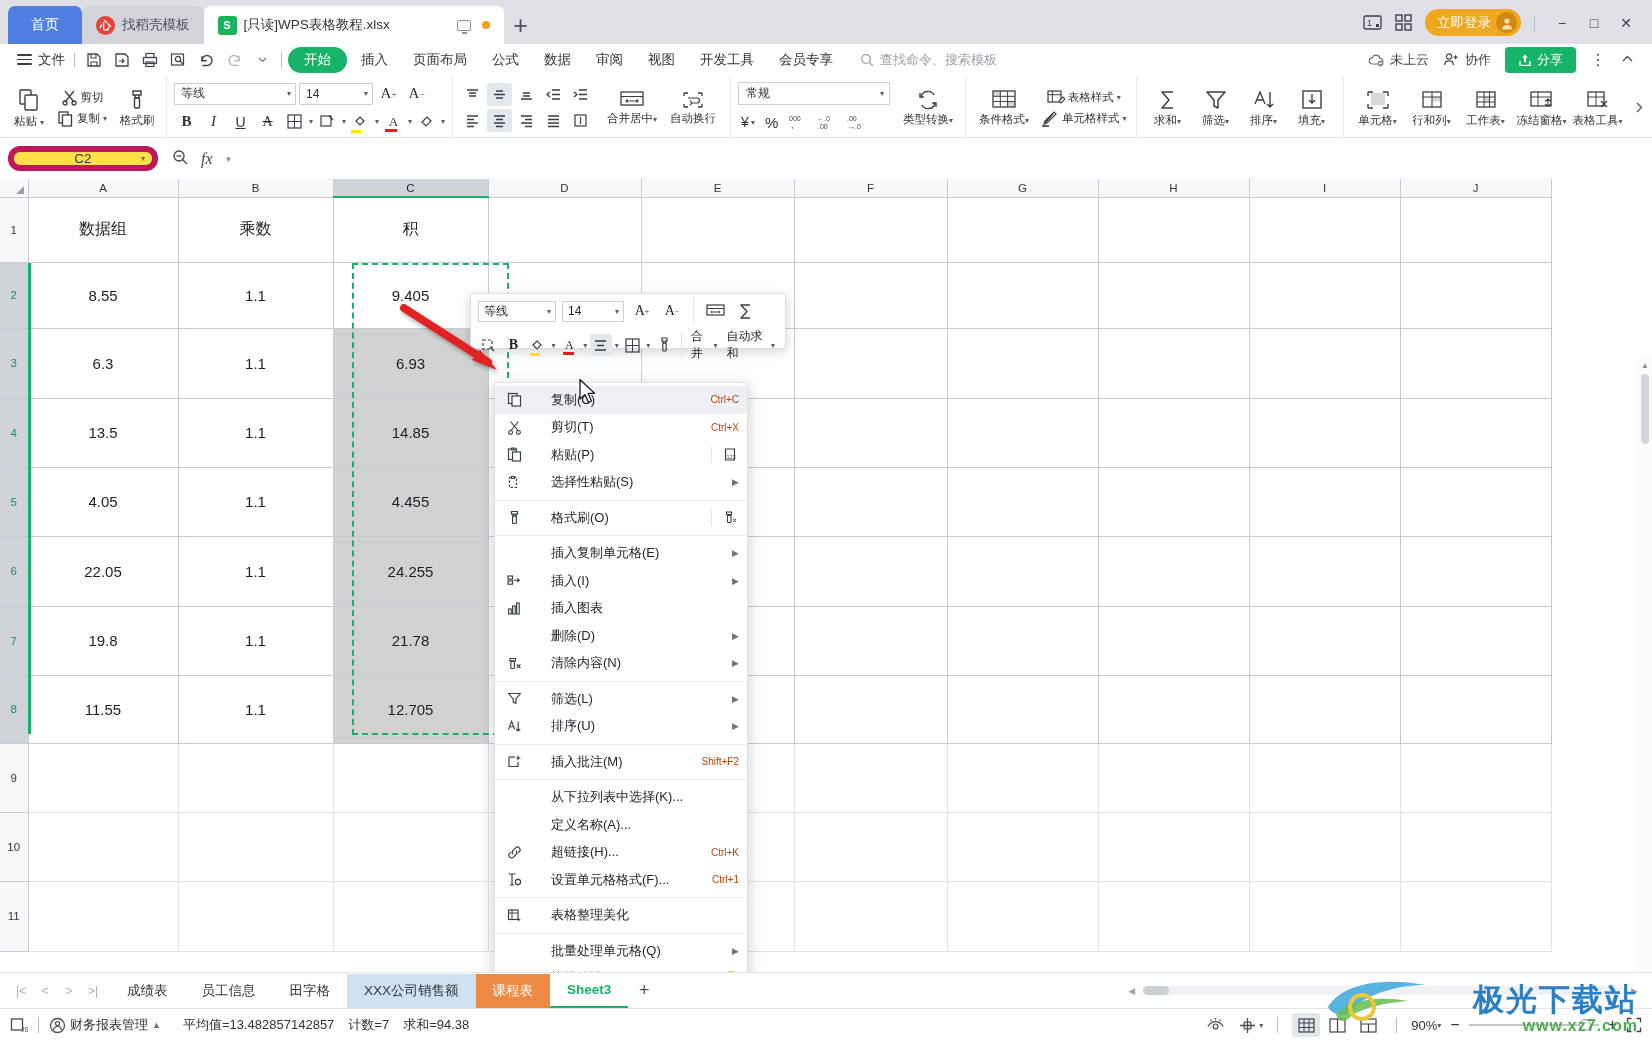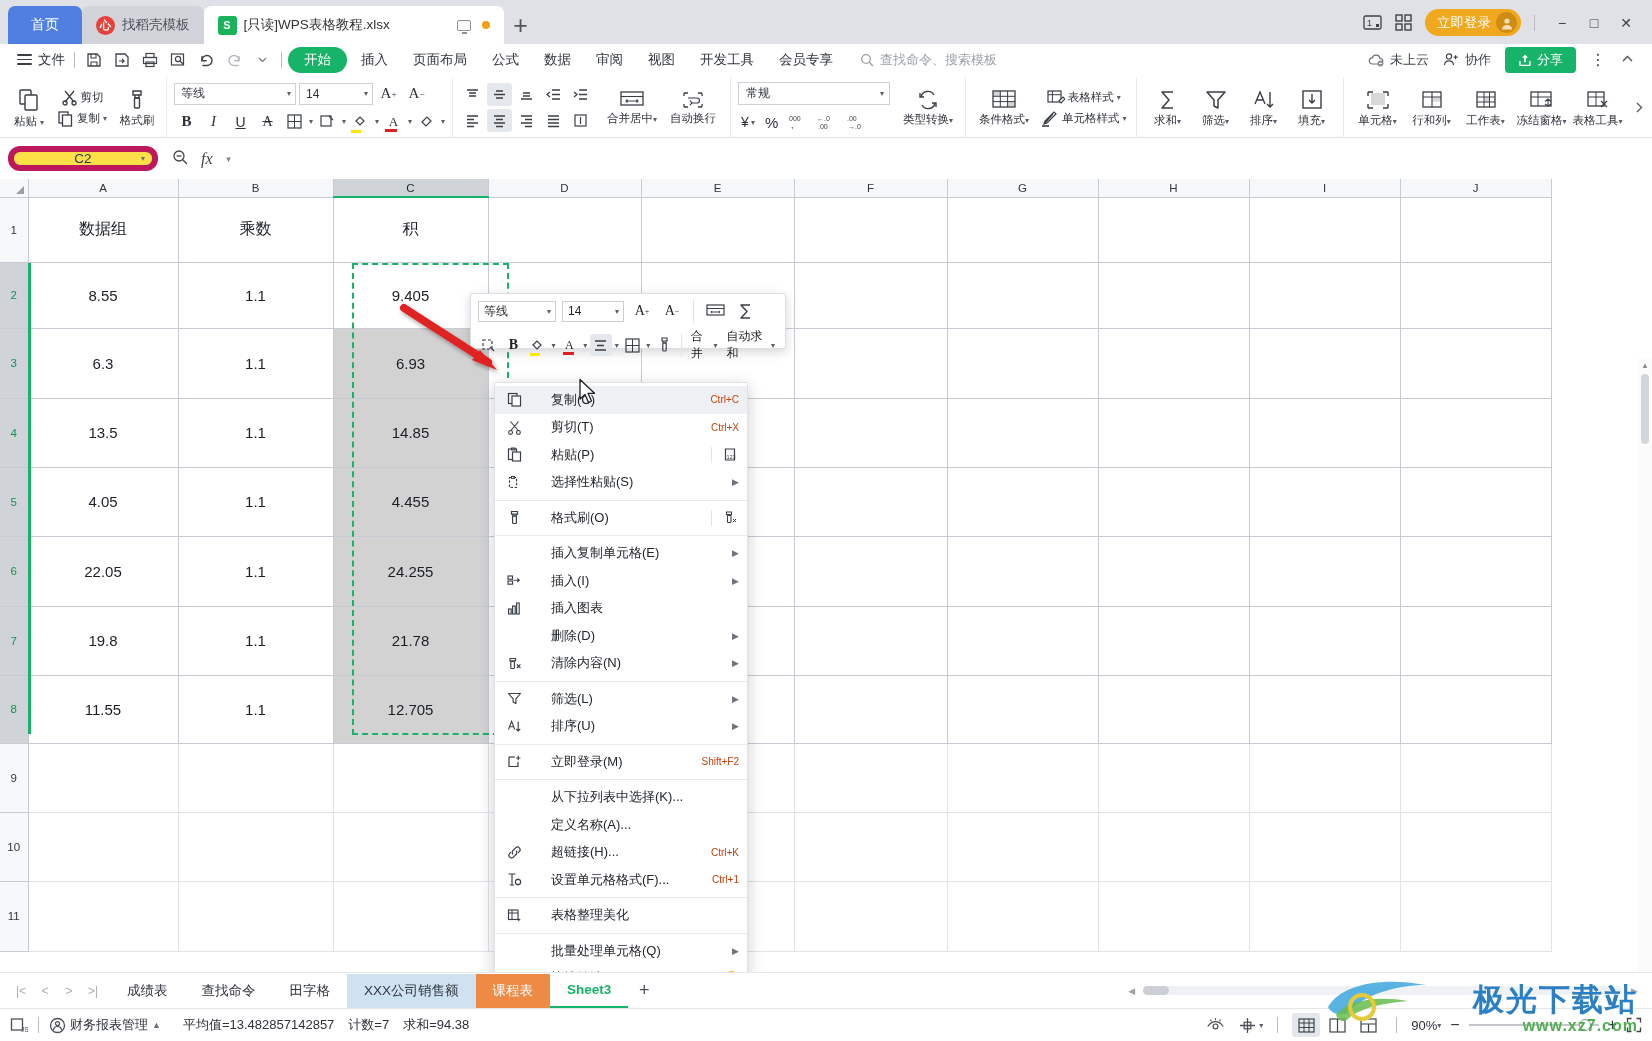--- a/index.html
+++ b/index.html
@@ -1158,21 +1158,21 @@
     <div class="ctx-sep"></div>
 
     <div class="ctx-item">
       <span class="ctx-ico">
         <svg width="15" height="15" viewBox="0 0 15 15">
             <path d="M2 3v9.5h9V8" fill="none" stroke="#3a3f47" stroke-width="1.2"></path>
             <path d="M2 3h6" stroke="#3a3f47" stroke-width="1.2"></path>
             <path d="M11.2 1.8v4.4M9 4h4.4" stroke="#3a3f47" stroke-width="1.15"></path>
           </svg>
       </span>
-      <span class="ctx-lbl">立即登录(M)</span>
+      <span class="ctx-lbl">插入批注(M)</span>
       <span class="ctx-acc">Shift+F2</span>
     </div>
 
     <div class="ctx-sep"></div>
 
     <div class="ctx-item">
       <span class="ctx-ico"></span>
       <span class="ctx-lbl">从下拉列表中选择(K)...</span>
     </div>
 
@@ -1242,21 +1242,21 @@
   </svg>
 
   <div class="sheetbar">
     <div class="nav-arrows">
       <div class="nav-a">|&lt;</div>
       <div class="nav-a">&lt;</div>
       <div class="nav-a">&gt;</div>
       <div class="nav-a">&gt;|</div>
     </div>
     <div class="stab">成绩表</div>
-    <div class="stab">查找命令</div>
+    <div class="stab">员工信息</div>
     <div class="stab">田字格</div>
     <div class="stab b1">XXX公司销售额</div>
     <div class="stab b2">课程表</div>
     <div class="stab active">Sheet3</div>
     <div class="stab-plus">+</div>
     <div class="hscroll">
       <span style="font-size:9px">◀</span>
       <span class="hs-track">
           <span class="hs-thumb"></span>
         </span>

